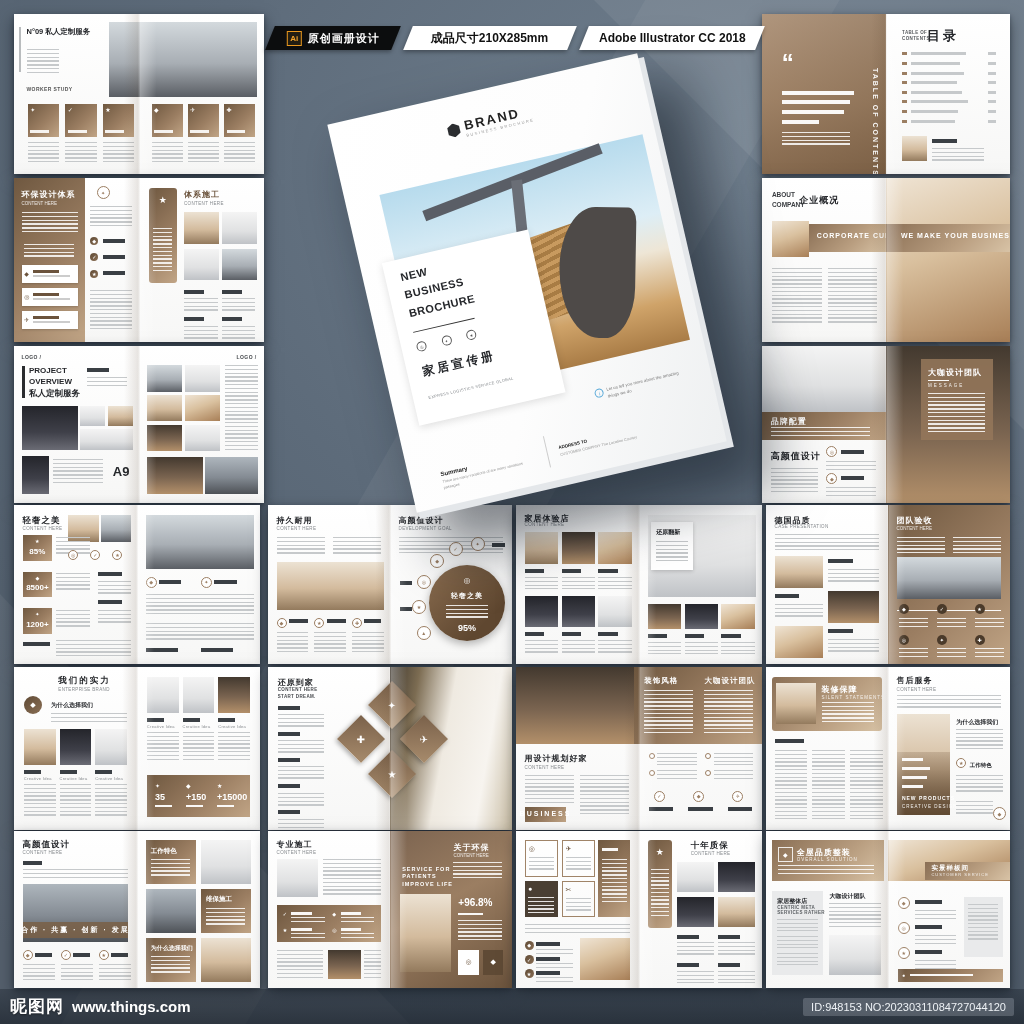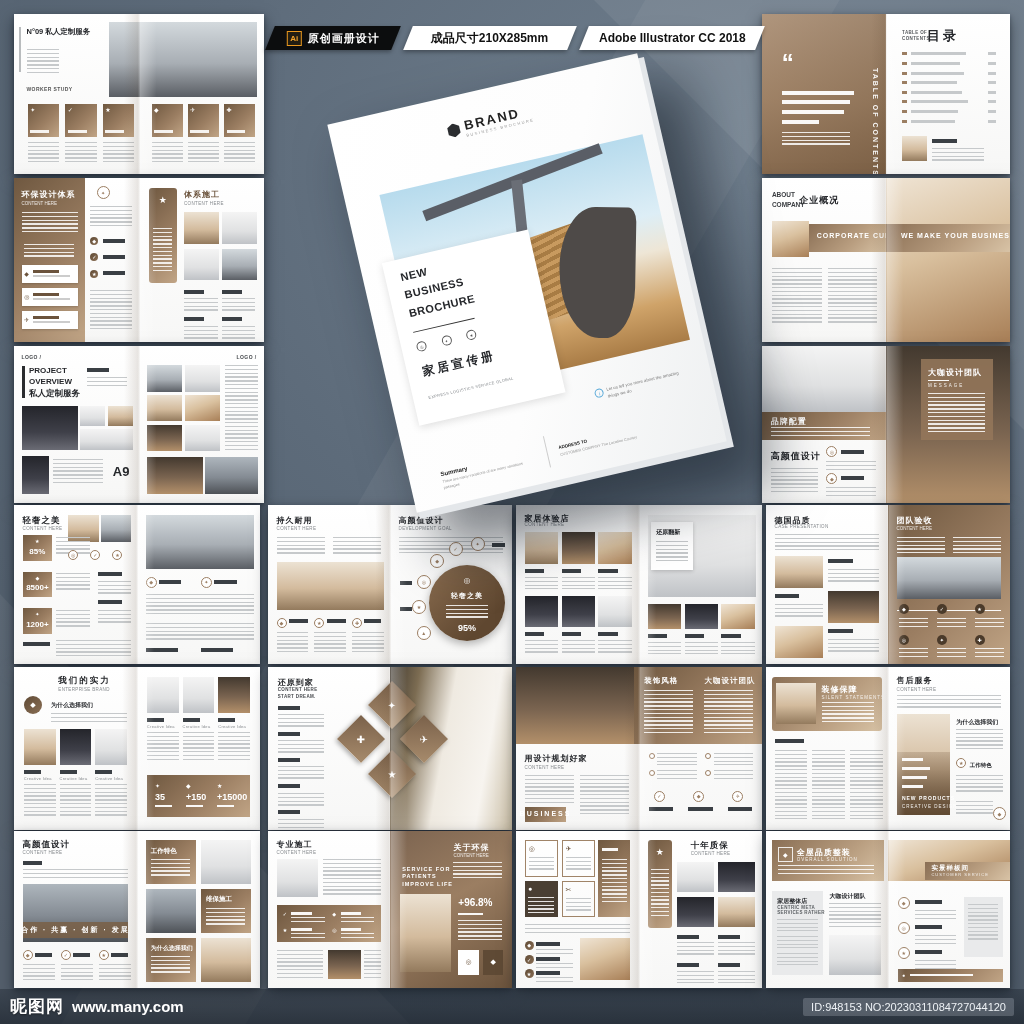--- a/index.html
+++ b/index.html
@@ -829,15 +829,15 @@
  </div>
  <i class="abs" style="left:44%;top:88.5%;width:1px;height:8%;background:#ccc"></i>
  <div class="abs" style="left:48%;top:89%;width:26%">
   <b style="font-size:4.5px;color:#222">ADDRESS TO</b>
   <div style="font-size:3.8px;color:#999;line-height:1.5">CUSTOMER COMPANY The Location Country</div>
  </div>
 </div>
 
 <div class="wm">
  <b>昵图网</b>
- <span>www.many.com</span>
+ <span>www.things.com</span>
  <em>ID:948153 NO:20230311084727044120</em>
 </div>
 
 </body></html>

